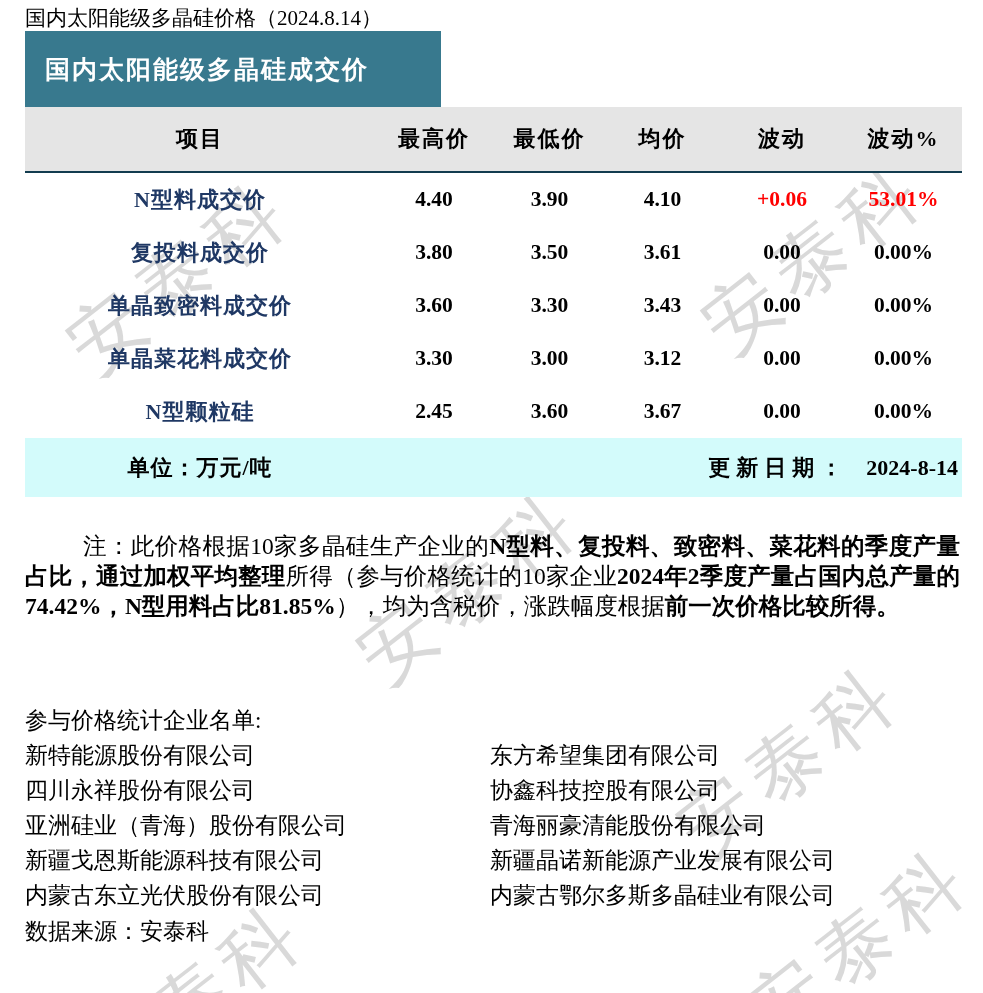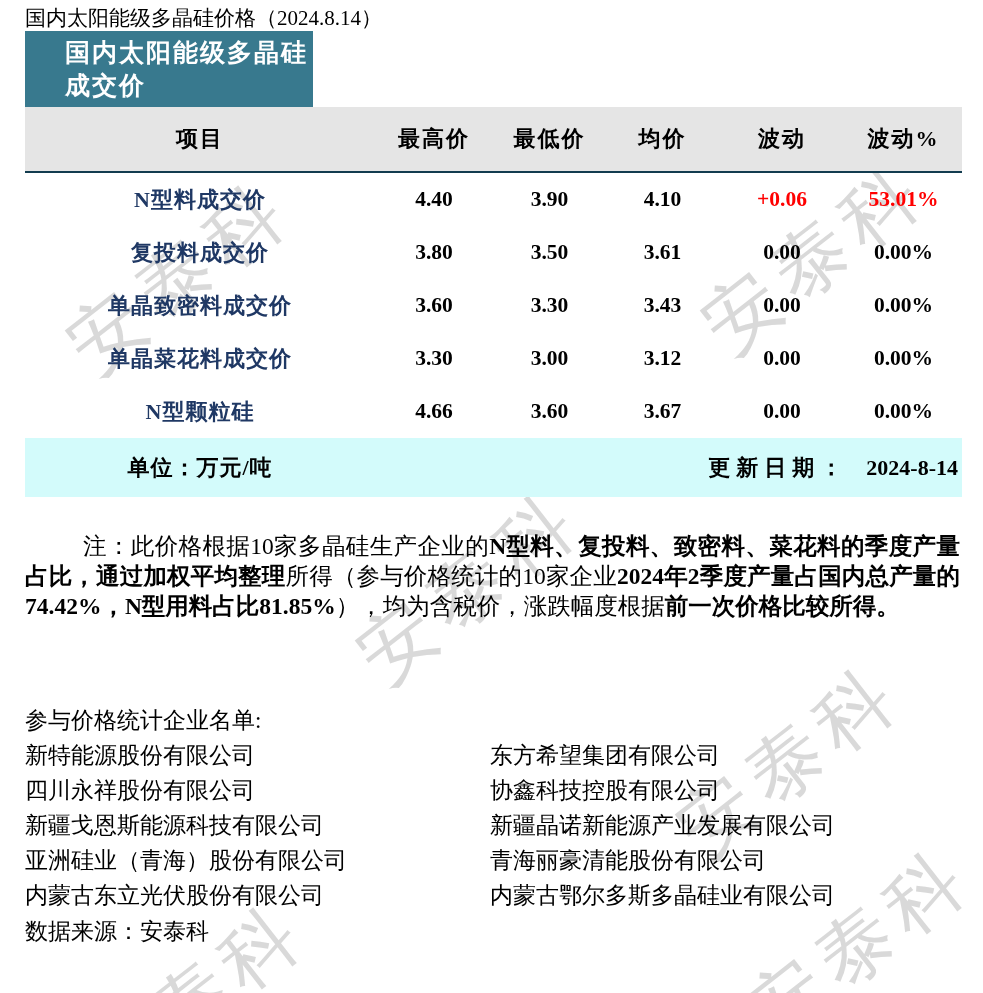--- a/index.html
+++ b/index.html
@@ -20,23 +20,23 @@
   .wm3{left:470px; top:588px;}
   .wm4{left:790px; top:762px;}
   .wm5{left:195px; top:1000px;}
   .wm6{left:860px; top:945px;}
 
   .doc-title {
     position:absolute; left:25px; top:4px; font-size:21px; z-index:2;
   }
 
   .banner {
-    position:absolute; left:25px; top:31px; width:288px; height:76px;
+    position:absolute; left:25px; top:31px; width:416px; height:76px;
     background:#38798e; color:#ffffff; font-weight:bold; font-size:25px;
-    letter-spacing:2px; display:flex; align-items:center; padding-left:40px;
+    letter-spacing:2px; display:flex; align-items:center; padding-left:20px;
     box-sizing:border-box; z-index:2;
   }
 
   .price-table { position:absolute; left:25px; top:107px; width:937px; z-index:2; }
   .grid6 {
     display:grid;
     grid-template-columns:350px 118px 113px 113px 126px 117px;
     align-items:center; text-align:center;
   }
   .thead {
@@ -135,21 +135,21 @@
       <span class="cell-item">单晶菜花料成交价</span>
       <span class="num">3.30</span>
       <span class="num">3.00</span>
       <span class="num">3.12</span>
       <span class="delta-blue">0.00</span>
       <span class="delta-blue">0.00%</span>
     </div>
 
     <div class="grid6 trow">
       <span class="cell-item">N型颗粒硅</span>
-      <span class="num">4.66</span>
+      <span class="num">2.45</span>
       <span class="num">3.60</span>
       <span class="num">3.67</span>
       <span class="delta-blue">0.00</span>
       <span class="delta-blue">0.00%</span>
     </div>
 
     <div class="tfoot">
       <span class="unit-label">单位：万元/吨</span>
       <span class="update-group">
         <span class="update-label">更新日期：</span>
@@ -164,26 +164,26 @@
     <div>参与价格统计企业名单:</div>
     <div class="pair-row">
       <span class="company-left">新特能源股份有限公司</span>
       <span>东方希望集团有限公司</span>
     </div>
     <div class="pair-row">
       <span class="company-left">四川永祥股份有限公司</span>
       <span>协鑫科技控股有限公司</span>
     </div>
     <div class="pair-row">
+      <span class="company-left">亚洲硅业（青海）股份有限公司</span>
+      <span>青海丽豪清能股份有限公司</span>
+    </div>
+    <div class="pair-row">
       <span class="company-left">新疆戈恩斯能源科技有限公司</span>
       <span>新疆晶诺新能源产业发展有限公司</span>
-    </div>
-    <div class="pair-row">
-      <span class="company-left">亚洲硅业（青海）股份有限公司</span>
-      <span>青海丽豪清能股份有限公司</span>
     </div>
     <div class="pair-row">
       <span class="company-left">内蒙古东立光伏股份有限公司</span>
       <span>内蒙古鄂尔多斯多晶硅业有限公司</span>
     </div>
   </div>
 
   <div class="source-line">数据来源：安泰科</div>
 
 </div>

